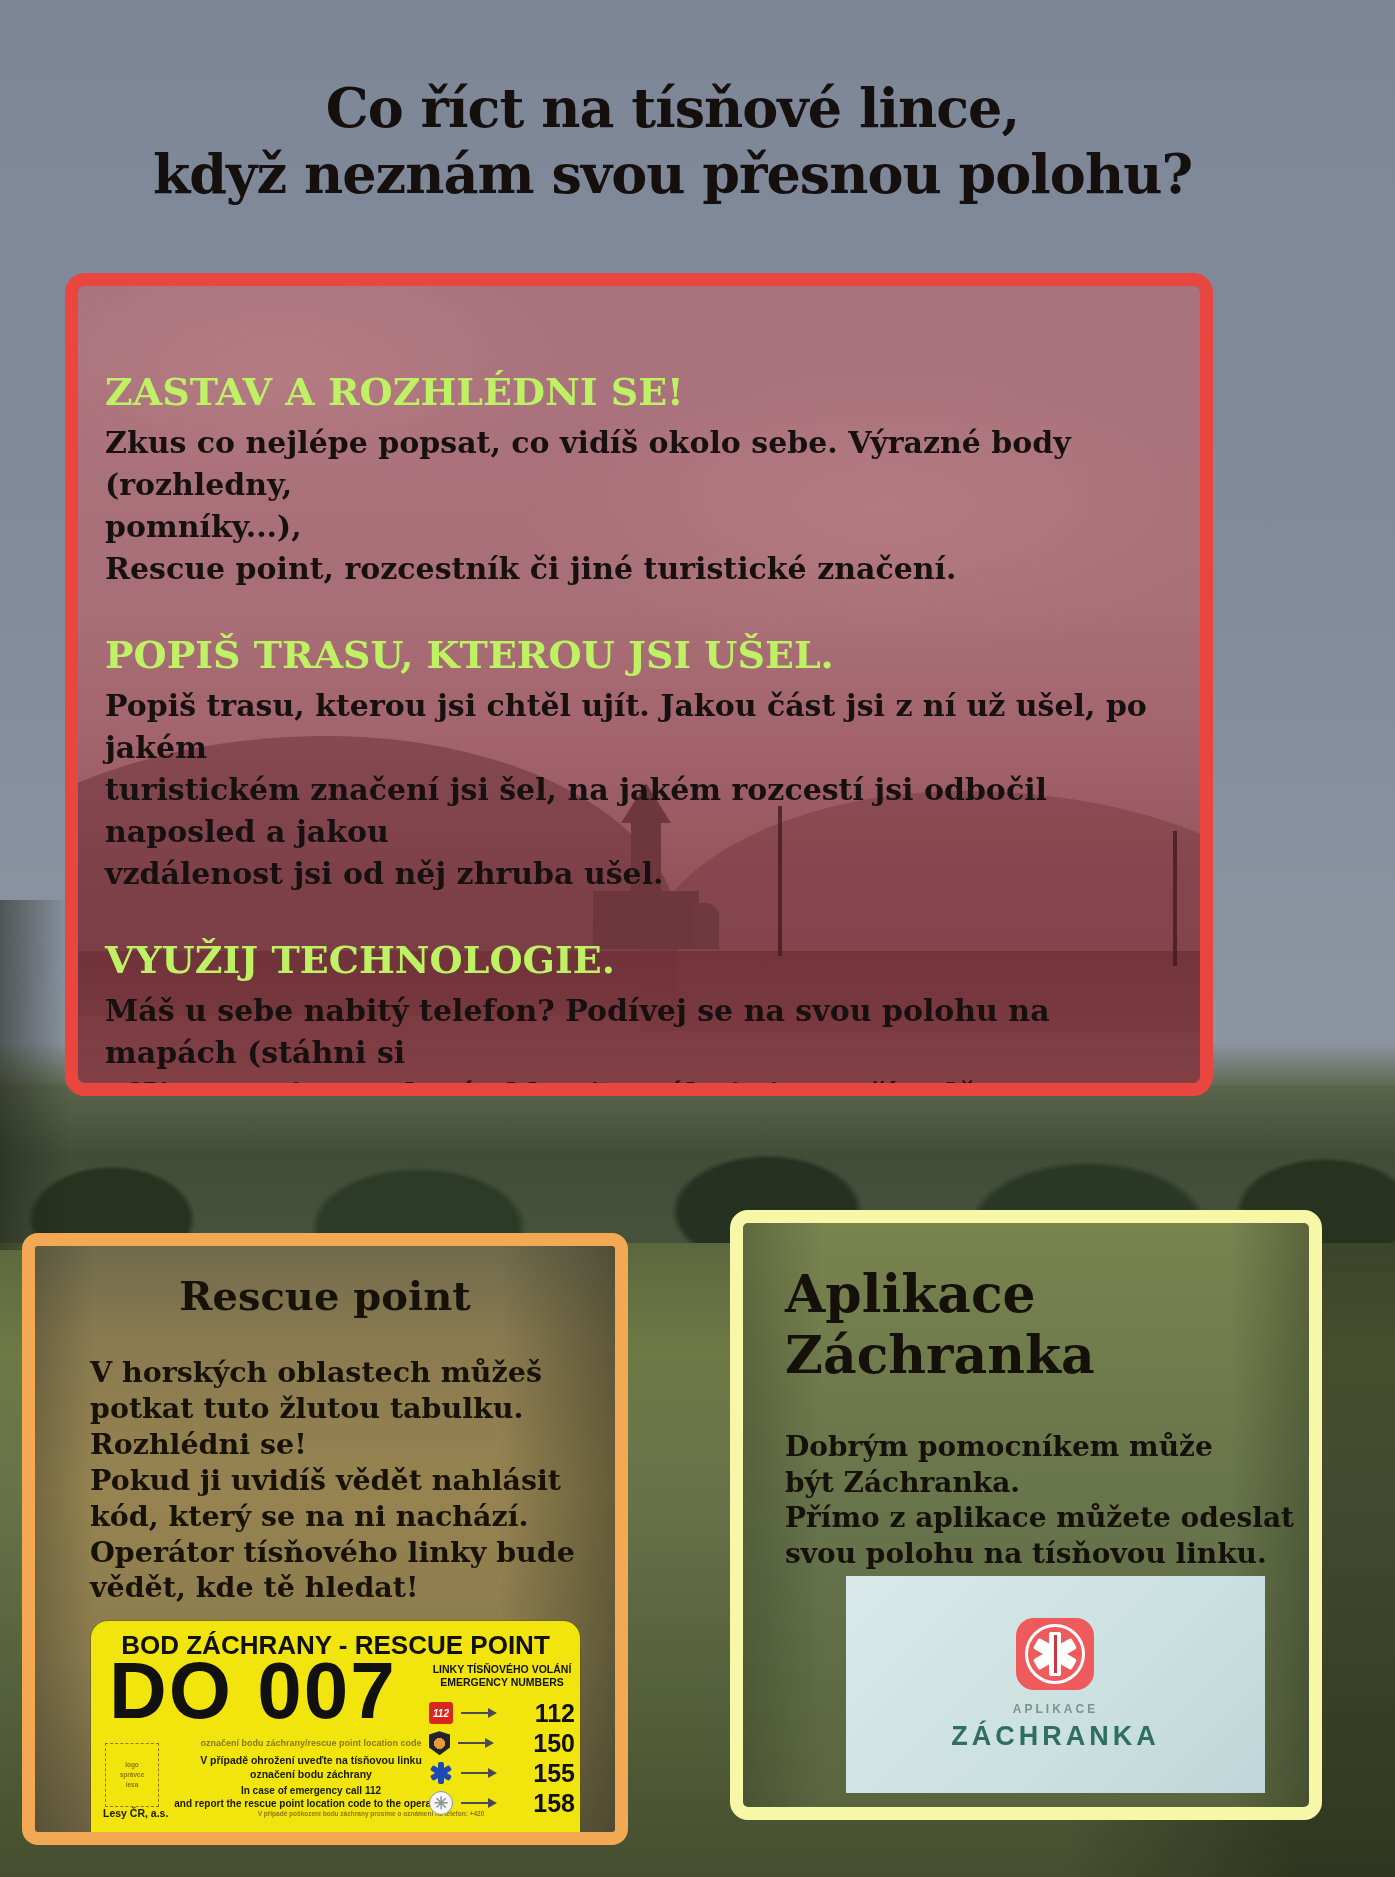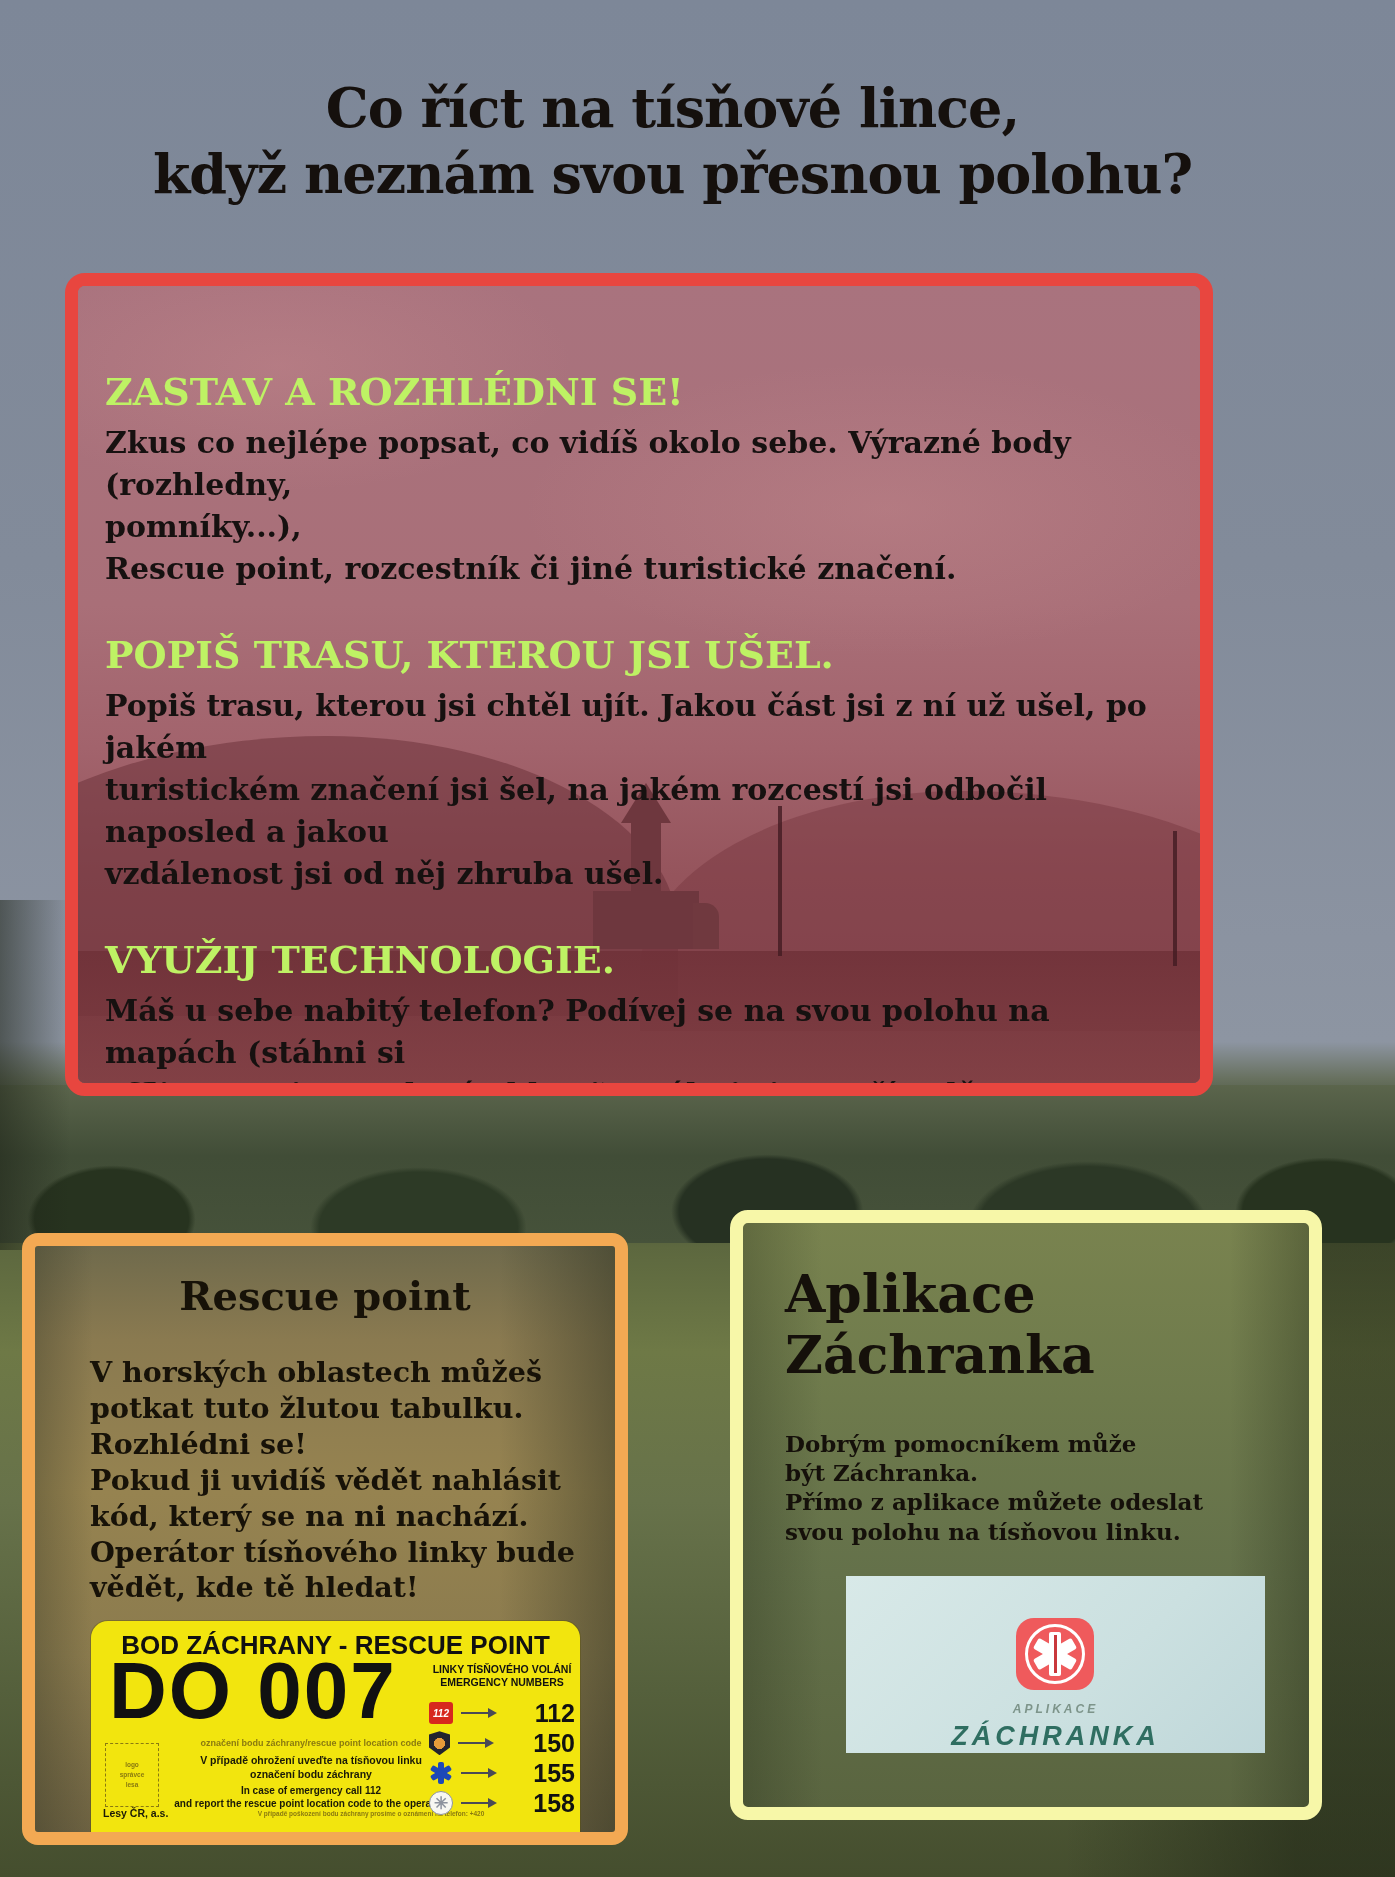--- a/index.html
+++ b/index.html
@@ -104,23 +104,23 @@
     box-sizing:border-box;display:flex;align-items:center;justify-content:center;
     color:#8d939e;font-size:17px;line-height:1;}
 
   
   .yellow-box{position:absolute;left:730px;top:1210px;width:592px;height:610px;
     box-sizing:border-box;border:13px solid #f7f7a8;border-radius:18px;overflow:hidden;
     background:
       linear-gradient(90deg, rgba(25,32,16,0.25) 0%, rgba(25,32,16,0) 14%, rgba(25,32,16,0) 86%, rgba(25,32,16,0.3) 100%),
       linear-gradient(180deg,#79834f 0%,#6e7a4c 30%,#64714a 60%,#5a6540 100%);}
   .yellow-box h2{margin:40px 0 0 42px;font-size:52px;color:#15100a;}
-  .z-body{margin:44px 0 4px 42px;font-size:23px;line-height:1.27;color:#15100a;}
-  .app-panel{position:absolute;left:103px;top:353px;width:419px;height:177px;
-    background:linear-gradient(135deg,#d8e9e8 0%,#cbe0e0 60%,#bfd7d9 100%);font-style:italic;}
+  .z-body{margin:44px 0 4px 42px;font-size:28px;line-height:1.27;color:#15100a;}
+  .app-panel{position:absolute;left:103px;top:353px;width:419px;height:217px;
+    background:linear-gradient(135deg,#d8e9e8 0%,#cbe0e0 60%,#bfd7d9 100%);}
   .app-icon{position:absolute;left:170px;top:42px;width:78px;height:72px;background:#ef5a5c;
     border-radius:18px;}
   .app-icon .ring{position:absolute;left:9px;top:6px;width:60px;height:60px;border:3px solid #fff;
     border-radius:50%;box-sizing:border-box;}
   .app-icon .bar{position:absolute;left:33px;top:14px;width:12px;height:44px;background:#fff;border-radius:2px;}
   .app-icon .bar.r1{transform:rotate(60deg);}
   .app-icon .bar.r2{transform:rotate(-60deg);}
   .app-icon .staff{position:absolute;left:38px;top:17px;width:2.5px;height:38px;background:#c9383c;}
   .app-label-small{position:absolute;left:0;right:0;top:126px;text-align:center;
     font-family:"Liberation Sans",sans-serif;font-weight:bold;font-size:12px;

